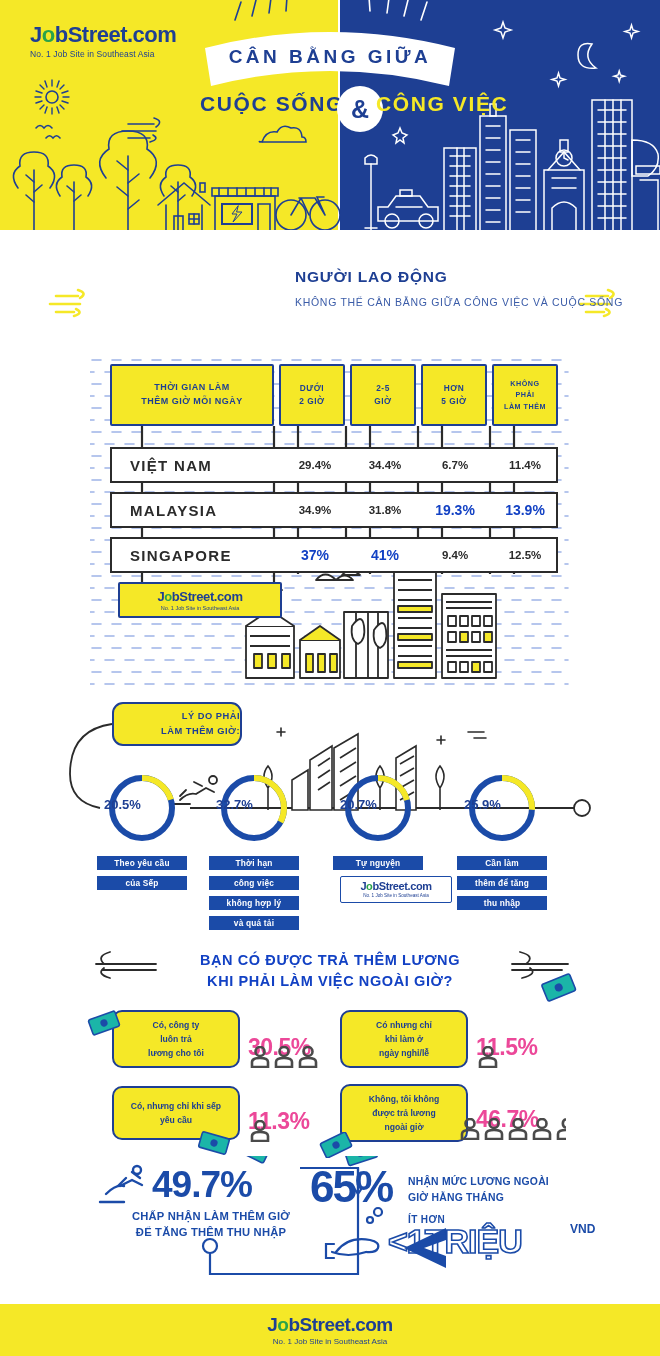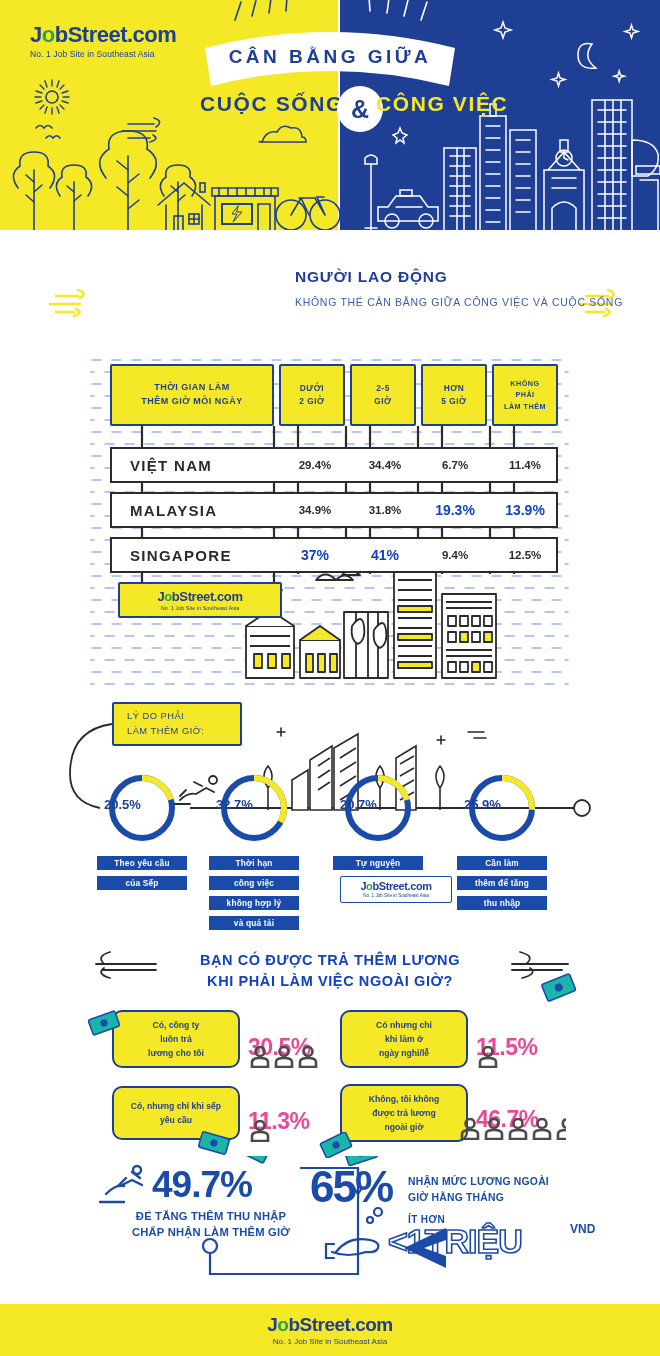--- a/index.html
+++ b/index.html
@@ -88,24 +88,24 @@
     display: flex; flex-direction: column; align-items: center; justify-content: center;
   }
   .mini-word { font-size: 13px; font-weight: bold; color: #1e3f93; letter-spacing: -0.4px; line-height: 1; }
   .mini-word .o1 { color: #2aa34a; }
   .mini-tag { font-size: 5.5px; color: #1e3f93; margin-top: 2px; }
 
   
   .reasons { position: relative; width: 660px; height: 250px; }
   .reason-bubble {
     position: absolute; left: 112px; top: 8px; width: 130px; height: 44px;
-    background: #f5e827; border: 2.5px solid #1e3f93; border-radius: 2px;
-    display: flex; flex-direction: column; align-items: flex-start; justify-content: center;
+    background: #f5e827; border: 2.5px solid #1e3f93; border-radius: 11px;
+    display: flex; flex-direction: column; align-items: flex-end; justify-content: center;
     padding-left: 13px;
-    font-size: 9.3px; font-weight: normal; color: #1e3f93; letter-spacing: 0.5px; line-height: 1.6;
+    font-size: 9.3px; font-weight: bold; color: #1e3f93; letter-spacing: 0.5px; line-height: 1.6;
   }
   .donut-group { position: absolute; top: 66px; }
   .donut-box { position: absolute; width: 76px; }
   .donut-pct {
     position: absolute; left: 0; top: 27px; width: 76px; 
     font-size: 13px; font-weight: bold; color: #1e3f93;
   }
   .donut-labels { position: absolute; left: -7px; top: 82px; width: 90px; }
   .lbl-line {
     background: #1b4ba8; color: #ffffff; font-size: 8.3px; font-weight: bold;
@@ -749,22 +749,22 @@
         <path d="M336 96 q12 -16 34 -12 q10 2 8 8 q-2 5 -12 4"></path>
         <path d="M334 88 h-8 v14 h8"></path>
         <path d="M332 96 q16 6 34 0"></path>
       </g>
 
       <path d="M446 72 l-42 20 l42 20 v-12 l-22 -8 l22 -8z" fill="#1b4ba8"></path>
     </svg>
 
     <div class="b497">49.7%</div>
     <div class="b497-sub">
+      <div>CHẤP NHẬN LÀM THÊM GIỜ</div>
       <div>ĐỂ TĂNG THÊM THU NHẬP</div>
-      <div>CHẤP NHẬN LÀM THÊM GIỜ</div>
     </div>
 
     <div class="b65">65%</div>
     <div class="b65-sub">
       <div>NHẬN MỨC LƯƠNG NGOÀI</div>
       <div>GIỜ HẰNG THÁNG</div>
     </div>
     <div class="ithon">ÍT HƠN</div>
     <div class="trieu">&lt;1TRIỆU</div>
     <div class="vnd">VND</div>

